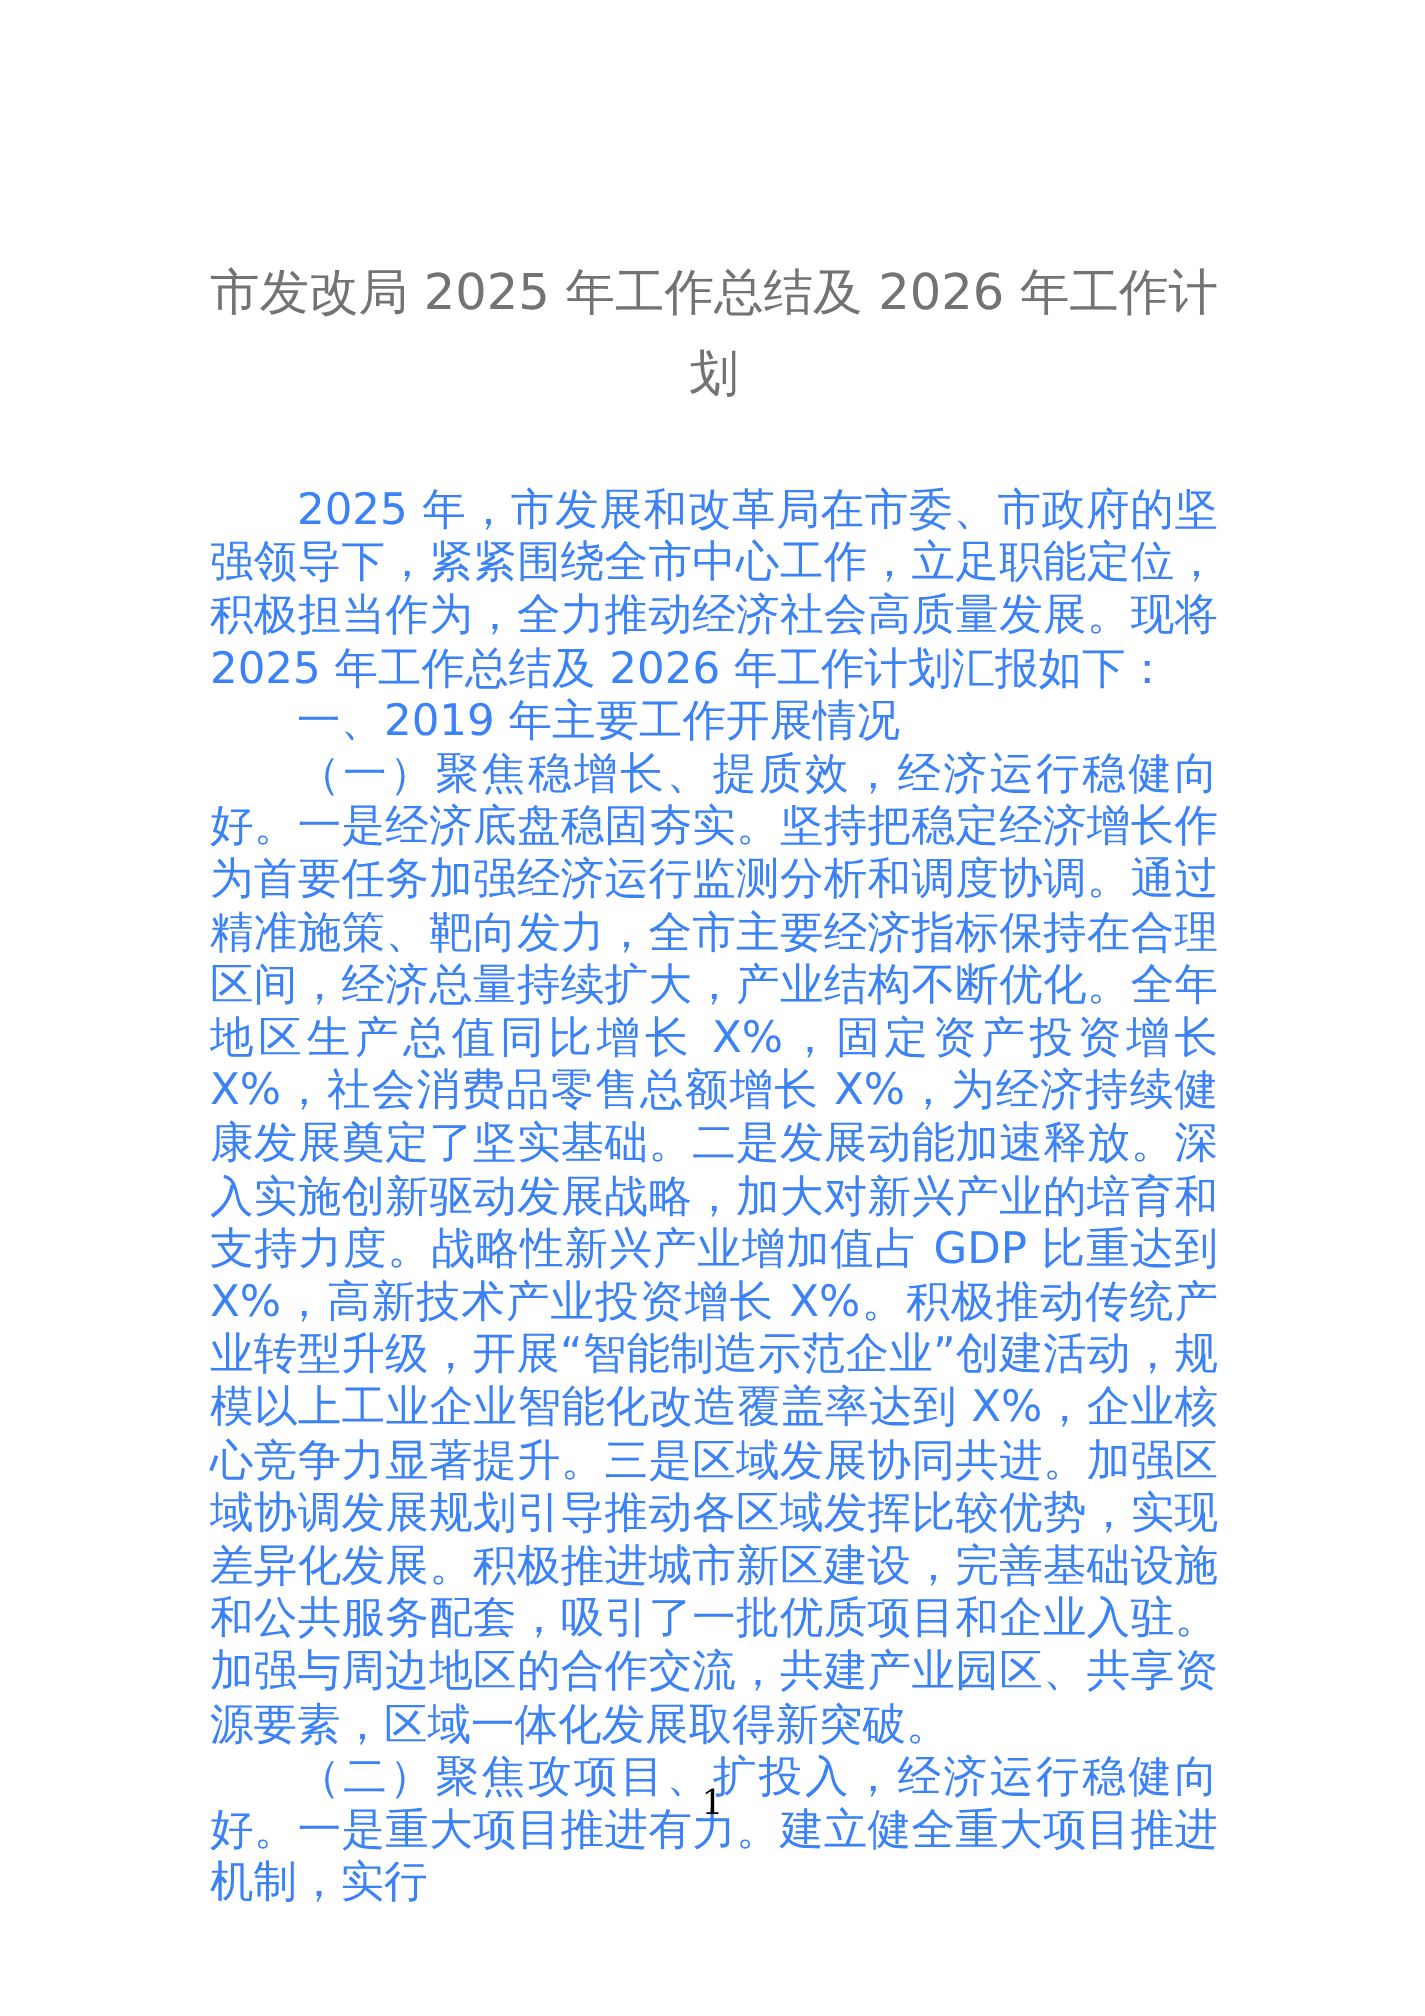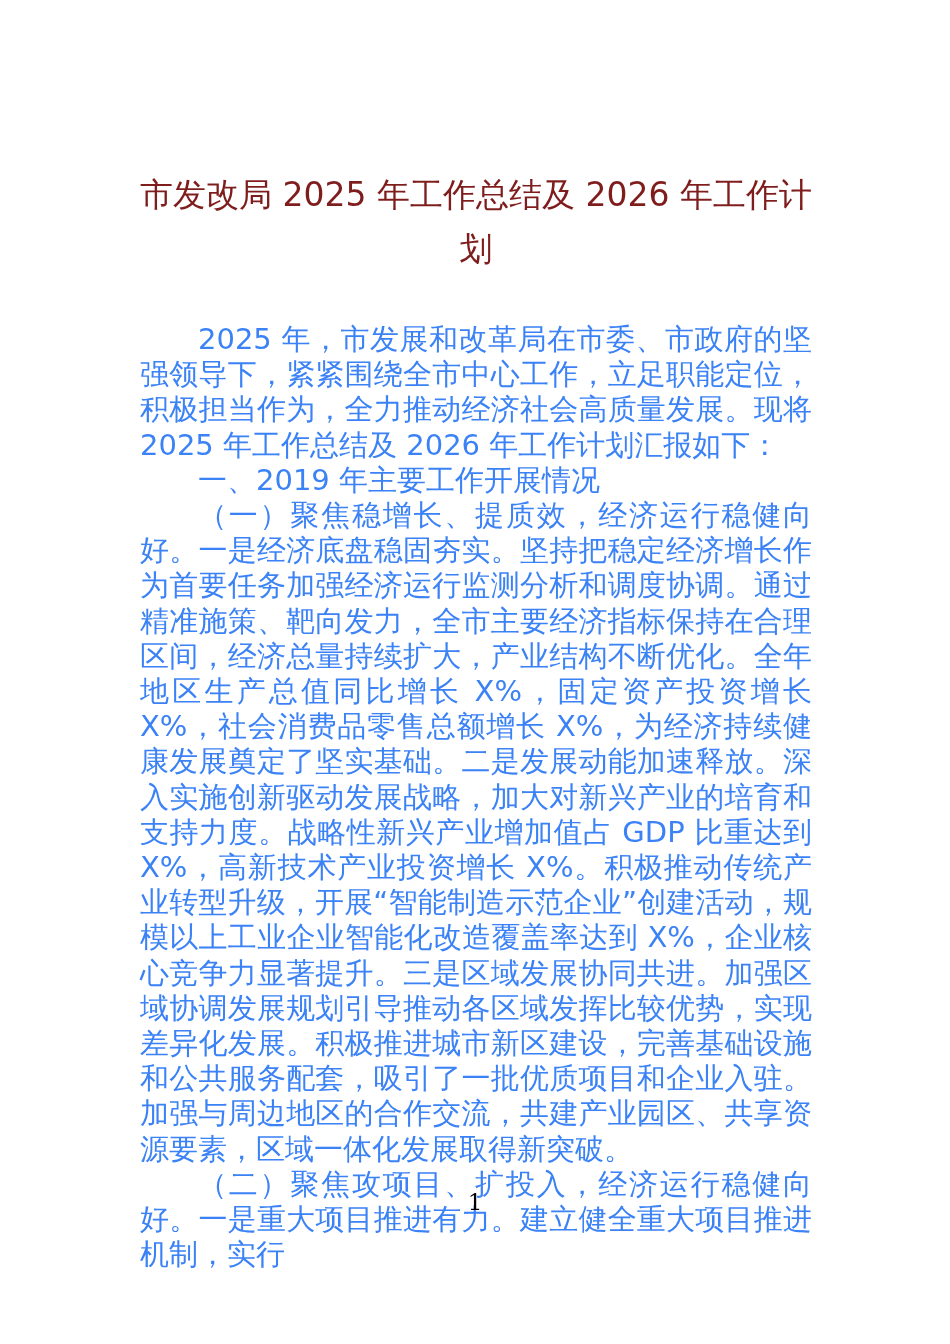--- a/index.html
+++ b/index.html
@@ -24,21 +24,21 @@
     top: 0;
     width: 672px;
   }
   .doc-title {
     margin: 0;
     padding-top: 168px;
     font-size: 33px;
     line-height: 54px;
     font-weight: 400;
     text-align: center;
-    color: #7f1d1d;
+    color: #737373;
     letter-spacing: 0px;
     font-family: "DejaVu Sans", "Liberation Sans", sans-serif;
   }
   .para {
     margin: 0;
     font-size: 29px;
     line-height: 35.2px;
     color: #3b82f6;
     text-align: justify;
     text-justify: inter-ideograph;

